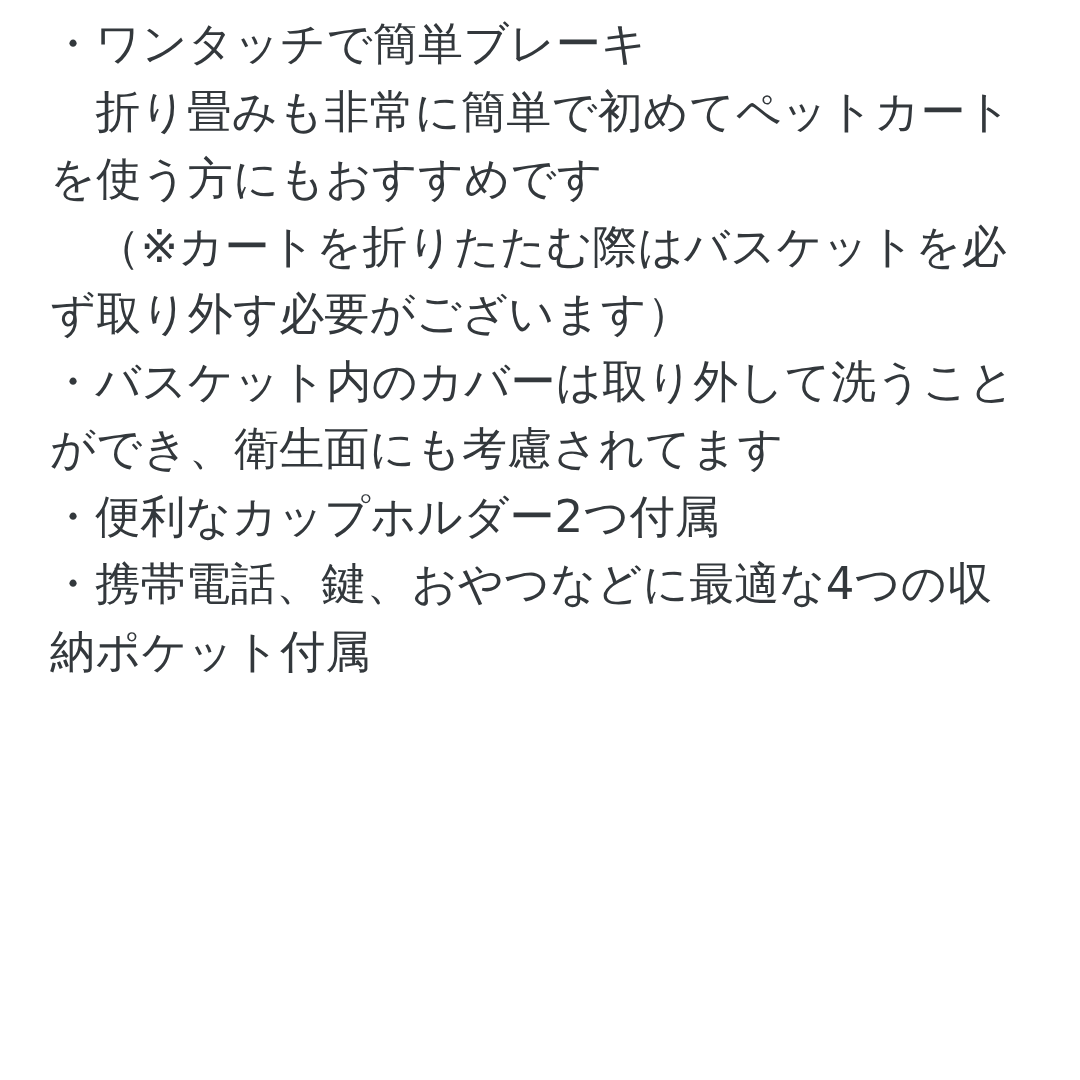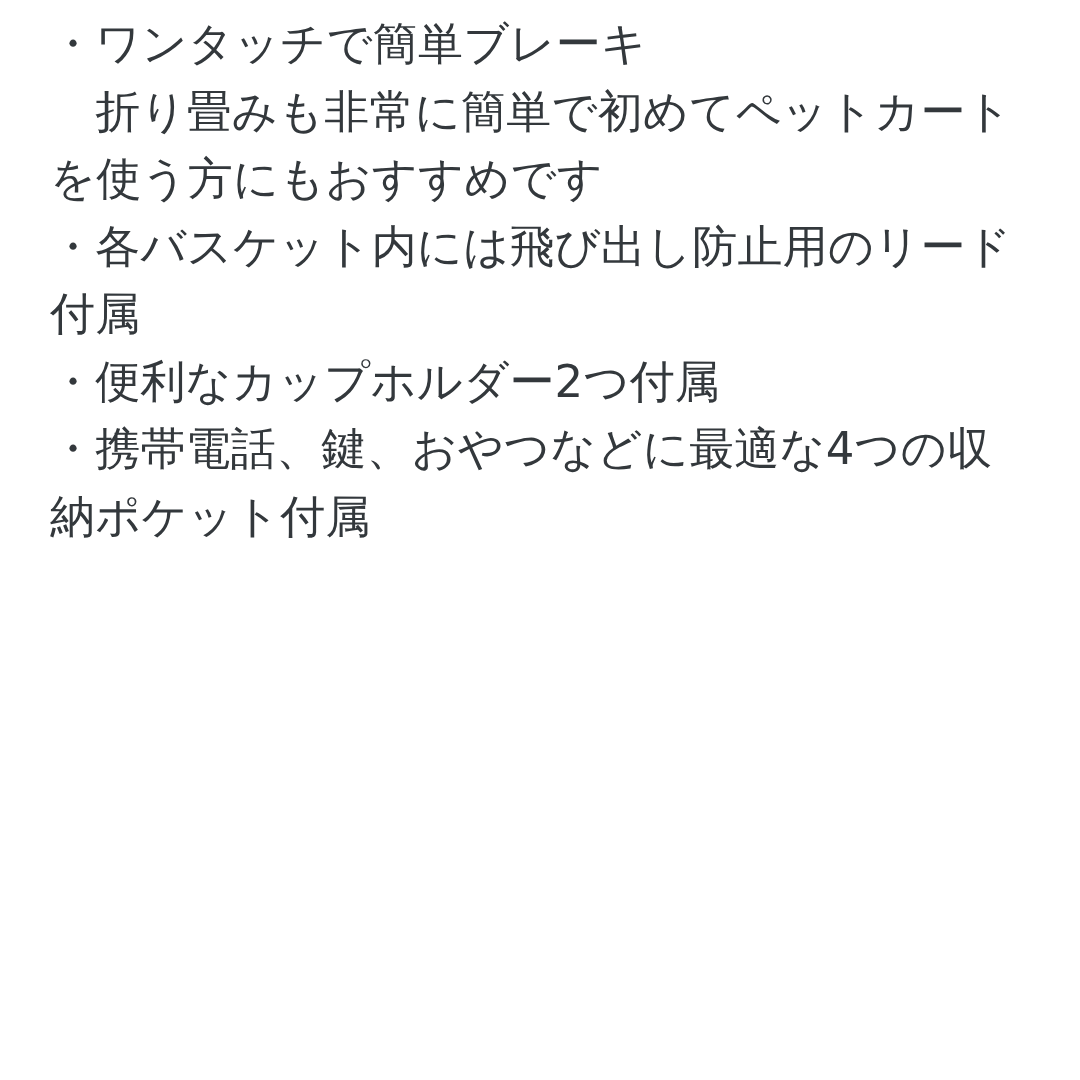--- a/index.html
+++ b/index.html
@@ -38,17 +38,18 @@
     padding: 0;
   }
 </style>
 </head>
 <body>
 
 <div class="page">
   <ul class="feature-list">
     <li class="feature-item">・ワンタッチで簡単ブレーキ
 　折り畳みも非常に簡単で初めてペットカートを使う方にもおすすめです</li>
-    <li class="feature-item">・各バスケット内には飛び出し防止用のリード付属</li>
+    <li class="feature-item">　（※カートを折りたたむ際はバスケットを必ず取り外す必要がございます）</li>
+    <li class="feature-item">・バスケット内のカバーは取り外して洗うことができ、衛生面にも考慮されてます</li>
     <li class="feature-item">・便利なカップホルダー2つ付属</li>
     <li class="feature-item">・携帯電話、鍵、おやつなどに最適な4つの収納ポケット付属</li>
   </ul>
 </div>
 
 </body></html>

